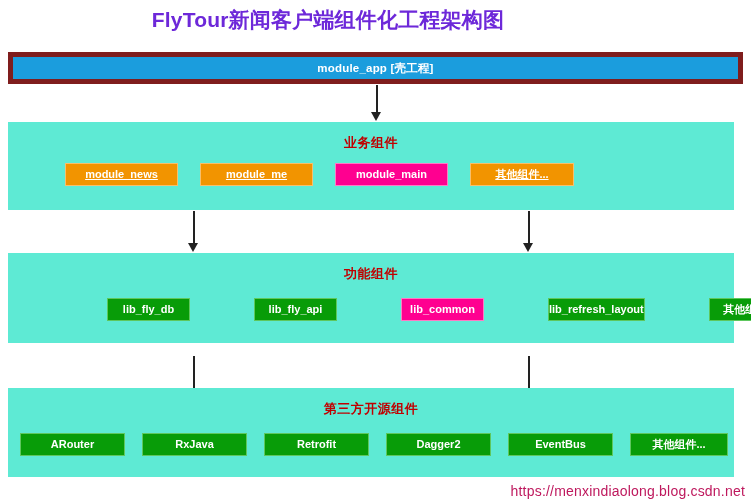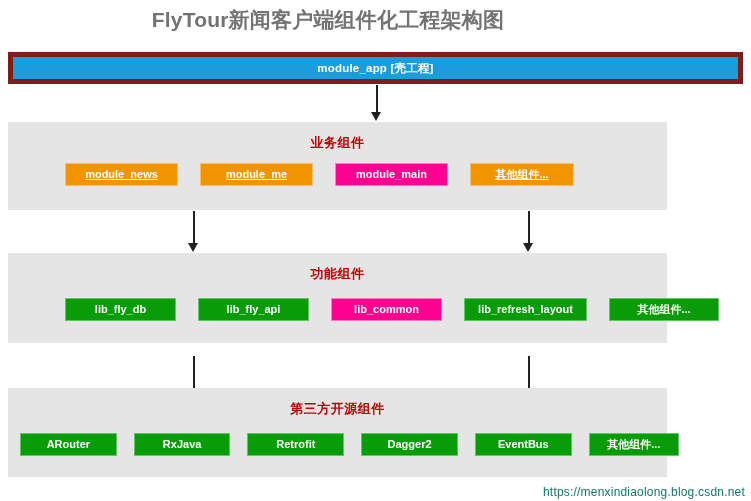--- a/index.html
+++ b/index.html
@@ -22,21 +22,21 @@
 
   
   .page-title {
     position: absolute;
     top: 6px;
     left: 0;
     width: 656px;
     text-align: center;
     font-size: 21px;
     font-weight: bold;
-    color: #737373;
+    color: #6d28d9;
     letter-spacing: 0.2px;
     line-height: 28px;
     white-space: nowrap;
   }
 
   
   .shell-bar {
     position: absolute;
     left: 8px;
     top: 52px;
@@ -54,22 +54,22 @@
     font-size: 11.5px;
     font-weight: bold;
     letter-spacing: 0.2px;
     white-space: nowrap;
   }
 
   
   .panel {
     position: absolute;
     left: 8px;
-    width: 659px;
-    background: #e5e5e5;
+    width: 726px;
+    background: #5eead4;
     box-sizing: border-box;
   }
   #panel-business { top: 122px;  height: 88px; }
   #panel-function { top: 253px;  height: 90px; }
   #panel-third    { top: 388px;  height: 89px; }
 
   .panel-title {
     position: absolute;
     left: 0;
     top: 12px;
@@ -112,21 +112,21 @@
   .chip:last-child { margin-right: 0; }
 
   .chip.orange { background: #f29400; border-color: #f8bf6b; text-decoration: underline; }
   .chip.pink   { background: #ff0090; border-color: #ff7ac4; }
   .chip.green  { background: #089c08; border-color: #5ec75e; }
 
   
   #row-business .chip { width: 113px; }
   #row-business .chip.w-other { width: 104px; }
 
-  #row-function .chip { width: 111px; }
+  #row-function .chip { width: 111px; margin-left: 42px; }
   #row-function .chip.w-wide  { width: 123px; }
   #row-function .chip.w-other { width: 110px; margin-right: 0; }
 
   #row-third .chip { width: 105px; margin-right: 17px; }
   #row-third .chip.w-other { width: 98px; margin-right: 0; }
 
   
   .arrow {
     position: absolute;
     width: 11px;
@@ -164,22 +164,22 @@
   #arrow-function-to-third-left .shaft,
   #arrow-function-to-third-right .shaft { height: 33px; }
   #arrow-function-to-third-left .head,
   #arrow-function-to-third-right .head { top: 32px; }
 
   
   .watermark {
     position: absolute;
     right: 6px;
     bottom: 2px;
-    font-size: 12px;
-    color: #0f766e;
+    font-size: 14px;
+    color: #be185d;
     letter-spacing: 0.2px;
     white-space: nowrap;
     user-select: none;
   }
 </style>
 </head>
 <body>
 
 <div id="diagram">
 

